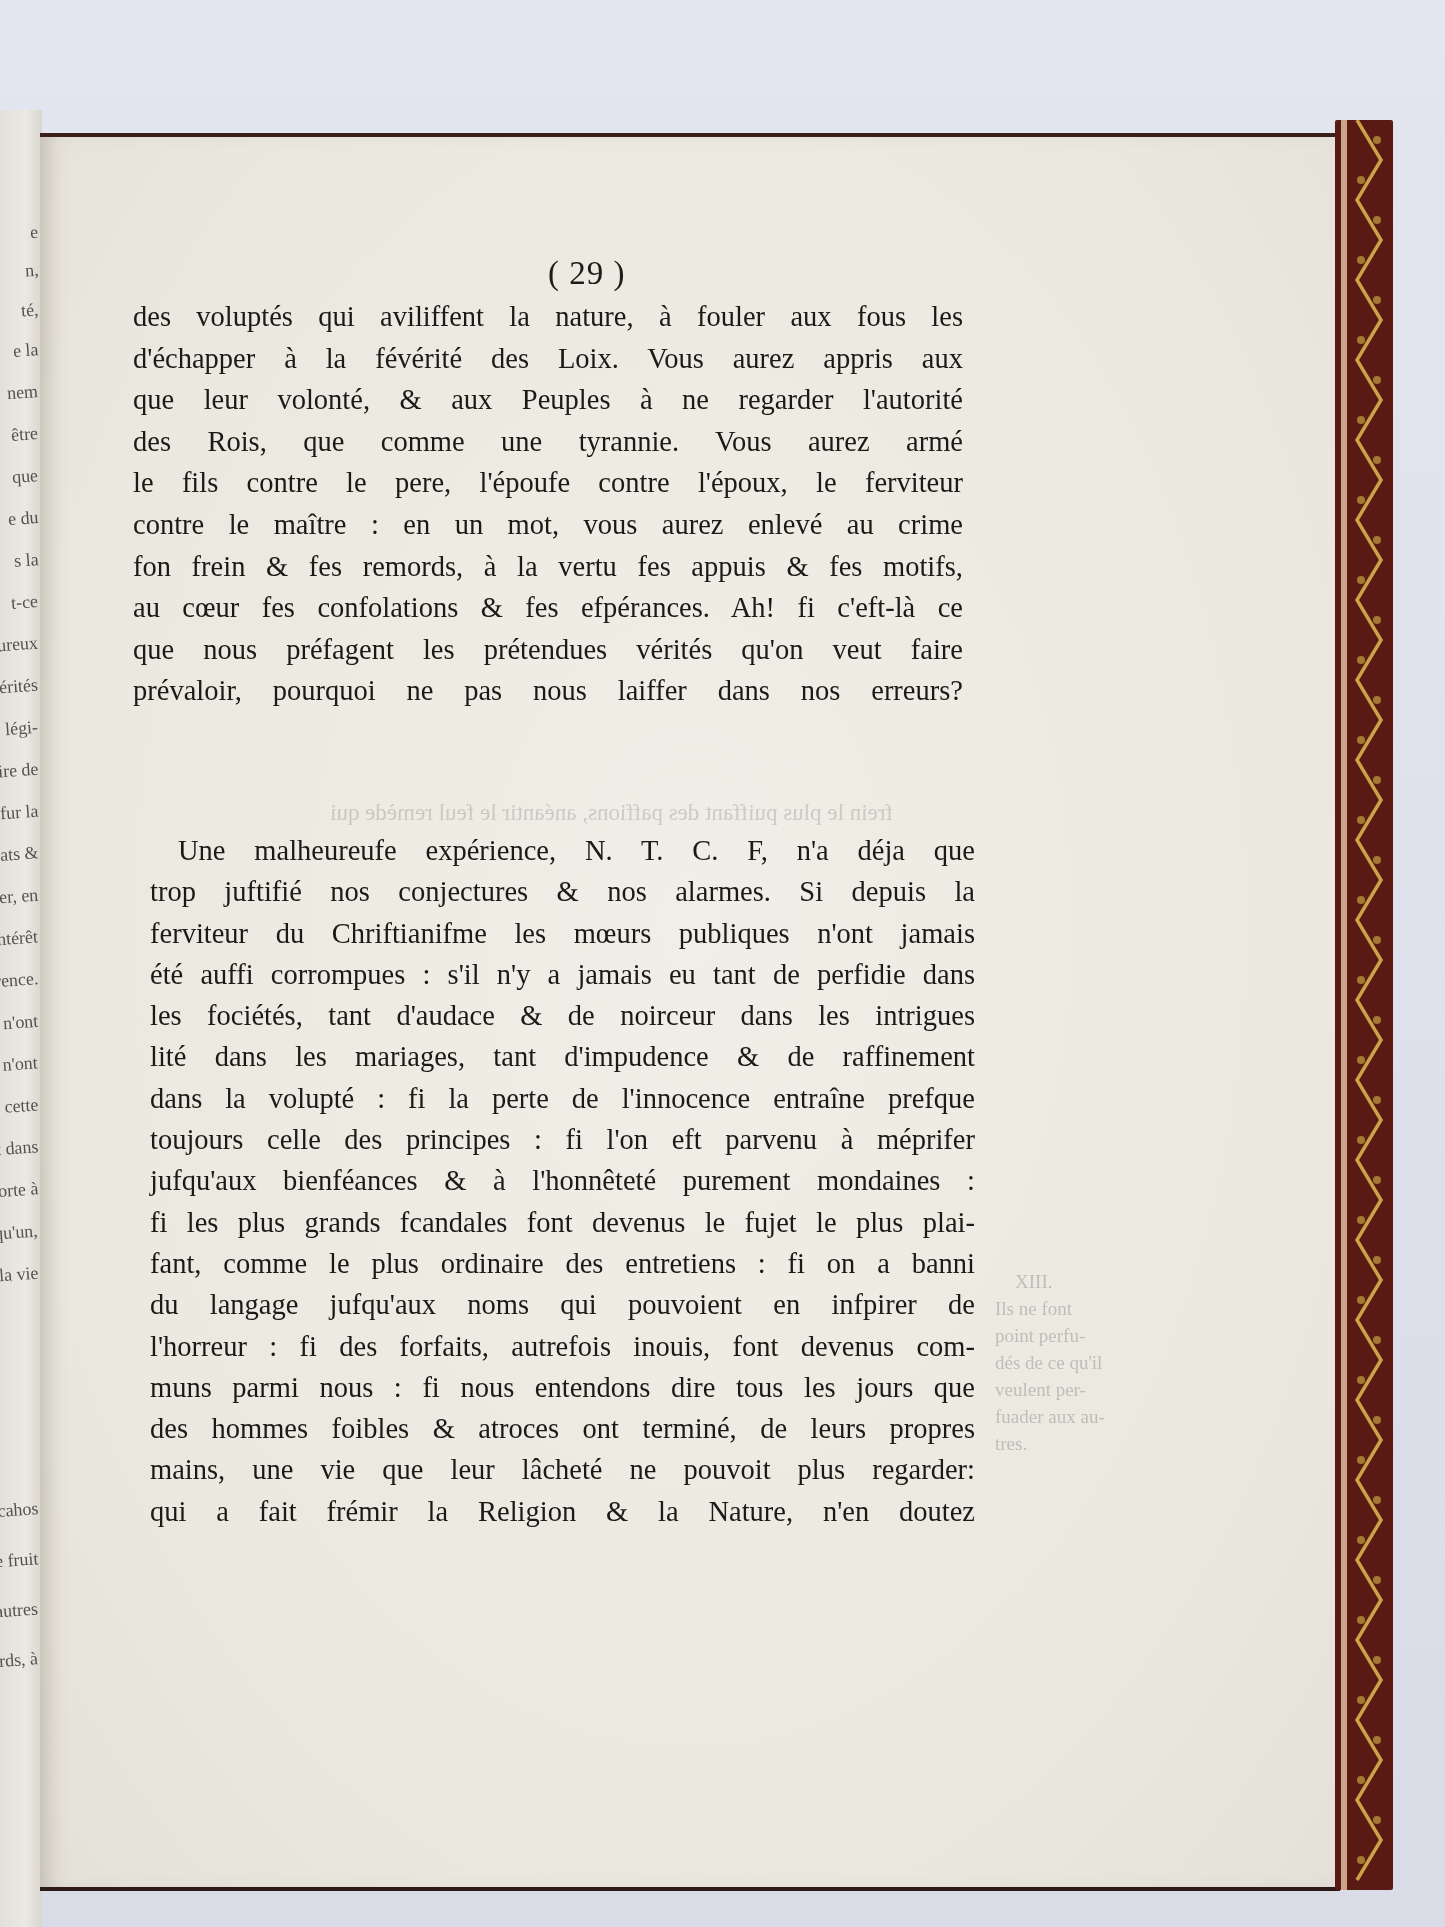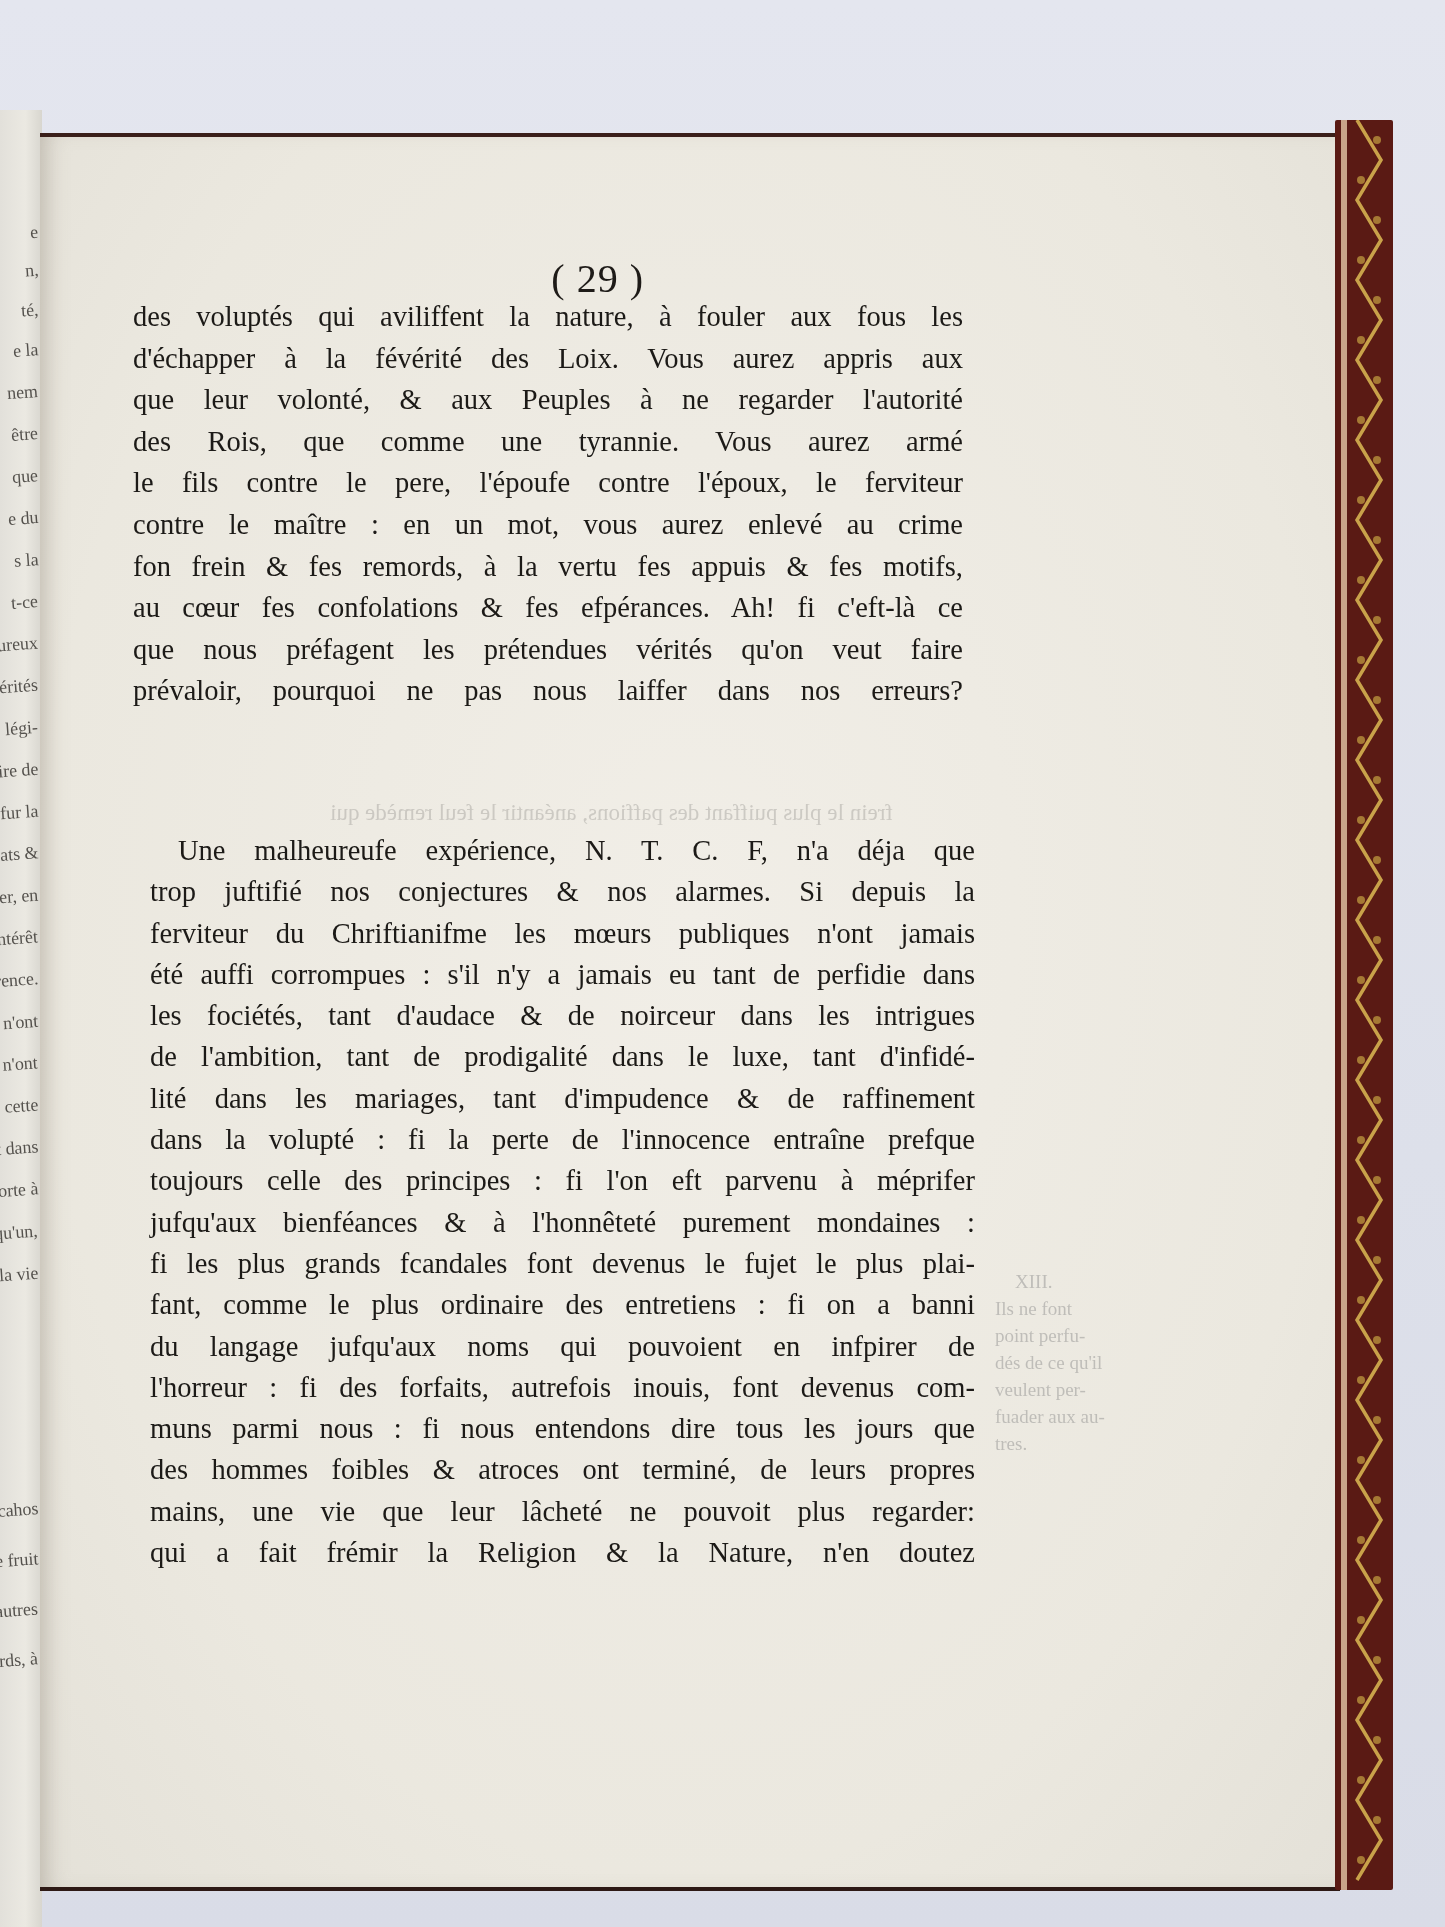--- a/index.html
+++ b/index.html
@@ -37,22 +37,22 @@
     background: #5a1a14;
     border-radius: 2px;
     overflow: hidden;
   }
   .gilt-edge .inner-line {
     position: absolute; left: 6px; top: 0; width: 6px; height: 100%;
     background: #c9a489;
   }
   .gilt-edge svg { position: absolute; left: 14px; top: 0; }
   .page-number {
-    position: absolute; top: 255px; left: 504px; width: 140px; text-align: right;
-    font-size: 40px; color: #1e1b18; letter-spacing: 1px;
+    position: absolute; top: 255px; left: 548px; width: 140px; text-align: left;
+    font-size: 33px; color: #1e1b18; letter-spacing: 1px;
   }
   .text-block {
     position: absolute; left: 133px; top: 296px; width: 830px;
     font-size: 28.5px; line-height: 41.6px; color: #1c1a17;
   }
   .text-block .line {
     display: block; text-align: justify; text-align-last: justify;
     white-space: nowrap;
   }
   .para2 { position: absolute; left: 150px; top: 830px; width: 825px;
@@ -184,21 +184,20 @@
   <span class="line">que nous préfagent les prétendues vérités qu'on veut faire</span>
   <span class="line">prévaloir, pourquoi ne pas nous laiffer dans nos erreurs?</span>
 </div>
 
 <div class="para2">
   <span class="line indent">Une malheureufe expérience, N. T. C. F, n'a déja que</span>
   <span class="line">trop juftifié nos conjectures &amp; nos alarmes. Si depuis la</span>
   <span class="line">ferviteur du Chriftianifme les mœurs publiques n'ont jamais</span>
   <span class="line">été auffi corrompues : s'il n'y a jamais eu tant de perfidie dans</span>
   <span class="line">les fociétés, tant d'audace &amp; de noirceur dans les intrigues</span>
-  <span class="line">de l'ambition, tant de prodigalité dans le luxe, tant d'infidé-</span>
   <span class="line">lité dans les mariages, tant d'impudence &amp; de raffinement</span>
   <span class="line">dans la volupté : fi la perte de l'innocence entraîne prefque</span>
   <span class="line">toujours celle des principes : fi l'on eft parvenu à méprifer</span>
   <span class="line">jufqu'aux bienféances &amp; à l'honnêteté purement mondaines :</span>
   <span class="line">fi les plus grands fcandales font devenus le fujet le plus plai-</span>
   <span class="line">fant, comme le plus ordinaire des entretiens : fi on a banni</span>
   <span class="line">du langage jufqu'aux noms qui pouvoient en infpirer de</span>
   <span class="line">l'horreur : fi des forfaits, autrefois inouis, font devenus com-</span>
   <span class="line">muns parmi nous : fi nous entendons dire tous les jours que</span>
   <span class="line">des hommes foibles &amp; atroces ont terminé, de leurs propres</span>

